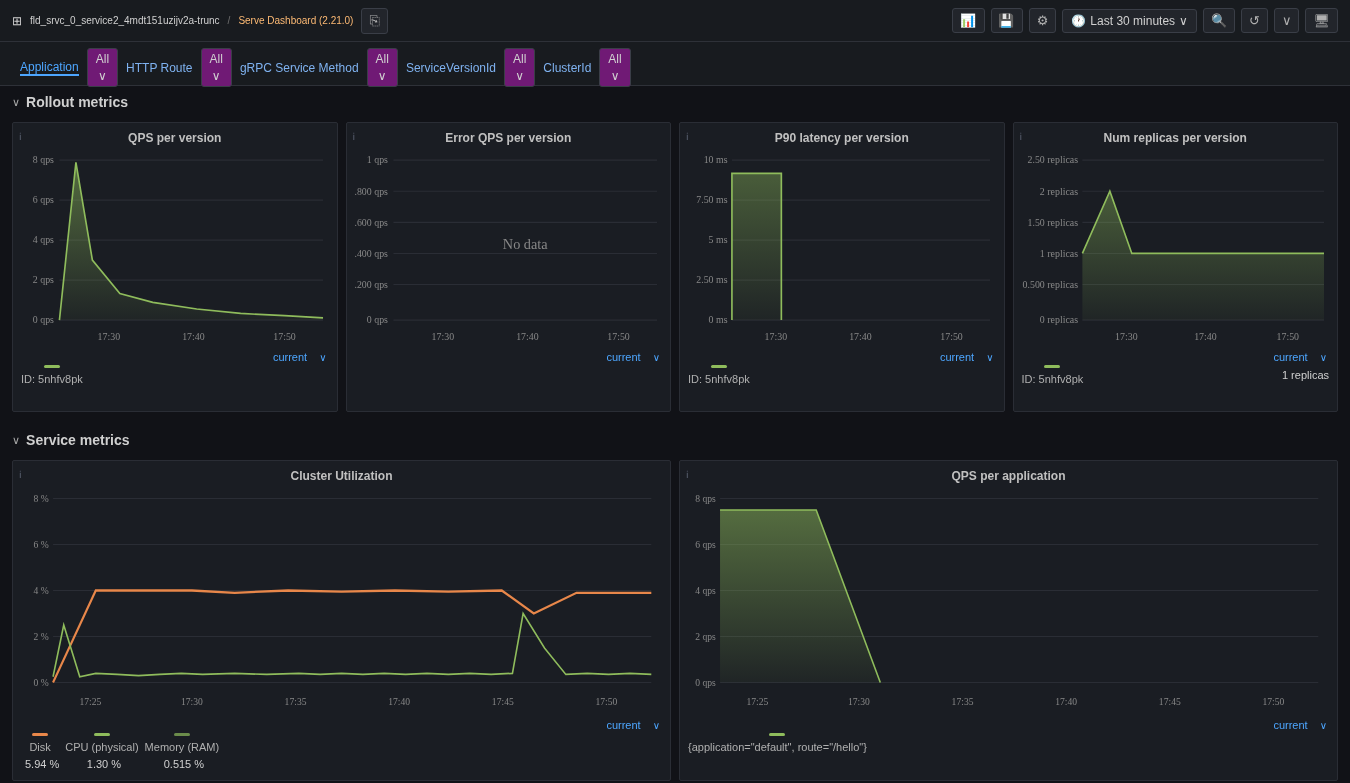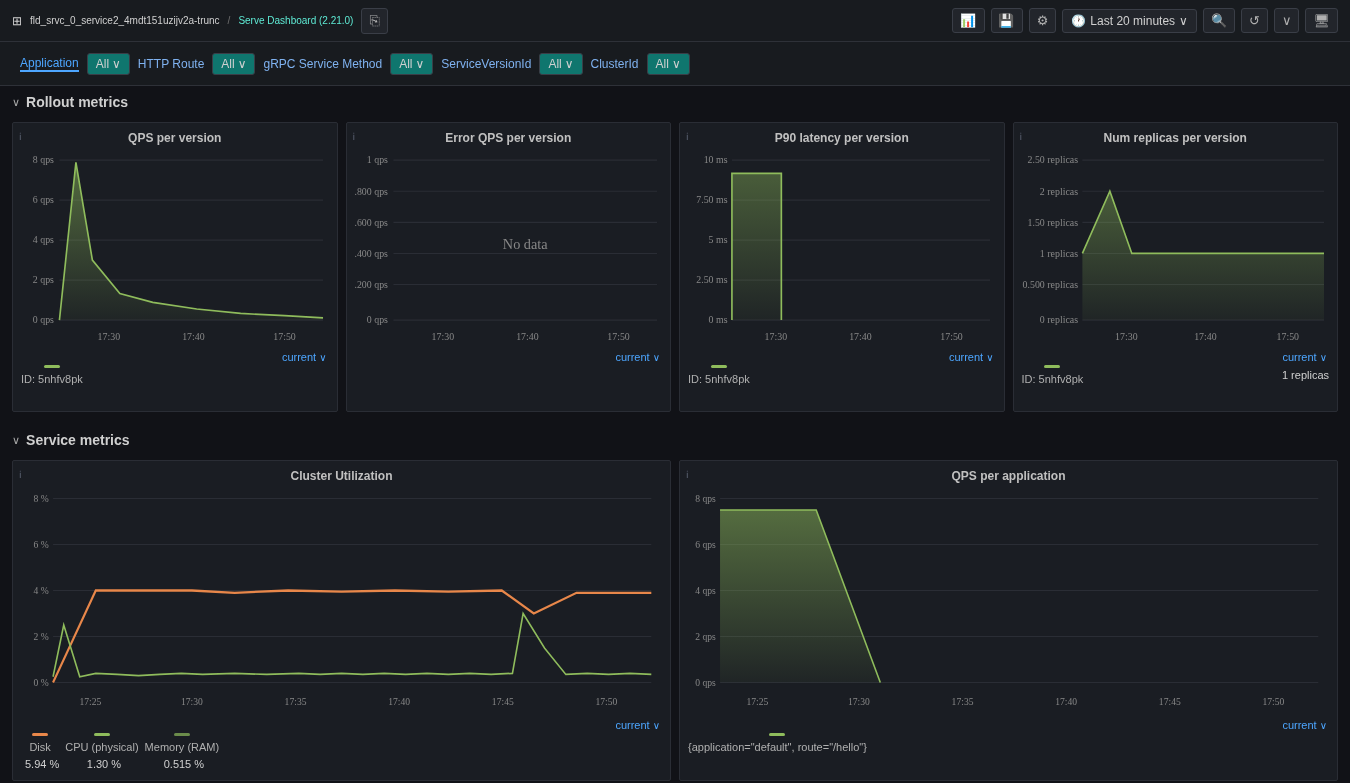--- a/index.html
+++ b/index.html
@@ -6,36 +6,36 @@
     body { background: #111217; color: #d0d0d0; font-family: 'Segoe UI', Arial, sans-serif; font-size: 12px; min-height: 783px; }
 
     
     .topbar {
       display: flex; align-items: center; justify-content: space-between;
       background: #181b1f; border-bottom: 1px solid #2e3138; padding: 0 12px; height: 42px;
     }
     .topbar-left { display: flex; align-items: center; gap: 8px; }
     .topbar-title { font-size: 10px; color: #d0d0d0; display: flex; align-items: center; gap: 8px; }
     .topbar-title .slash { color: #6e6e6e; }
-    .topbar-title .dashboard-name { color: #5eead4; text-align: center; }
+    .topbar-title .dashboard-name { color: #fdba74; text-align: center; }
     .topbar-right { display: flex; align-items: center; gap: 6px; }
     .time-picker { display: flex; align-items: center; gap: 4px; background: #22252b; border: 1px solid #3a3e47; border-radius: 3px; padding: 4px 8px; cursor: pointer; }
     .icon-btn { background: #22252b; border: 1px solid #3a3e47; color: #b0b0b0; border-radius: 3px; padding: 4px 7px; cursor: pointer; font-size: 13px; }
 
     
     .filterbar {
       display: flex; align-items: center; gap: 8px;
       background: #181b1f; border-bottom: 1px solid #2e3138; padding: 6px 20px; height: 44px; flex-wrap: wrap;
     }
     .filter-label { color: #7fb2f0; font-size: 12px; cursor: pointer; }
     .filter-label.active { color: #4da6ff; border-bottom: 2px solid #4da6ff; }
     .filter-dropdown {
       display: flex; align-items: center; gap: 3px;
-      background: #0f766e; border: 1px solid #3a3e47; border-radius: 3px;
-      padding: 3px 8px; cursor: pointer; color: #d0d0d0; font-size: 12px;
+      background: #701a75; border: 1px solid #3a3e47; border-radius: 3px;
+      padding: 3px 8px; cursor: pointer; color: #d0d0d0; font-size: 12px; flex-direction: column;
     }
 
     
     .section-header {
       display: flex; align-items: center; gap: 6px;
       padding: 8px 12px 4px; cursor: pointer; user-select: none;
     }
     .section-header .chevron { color: #aaa; font-size: 11px; }
     .section-header .section-title { font-size: 14px; font-weight: 600; color: #d0d0d0; }
 
@@ -57,21 +57,21 @@
     }
     .chart-card-title { text-align: center; font-size: 12px; font-weight: 700; color: #c0c0c0; margin-bottom: 4px; }
     .chart-info-icon { position: absolute; top: 6px; left: 6px; color: #5a6070; font-size: 10px; }
 
     
     .chart-area { position: relative; width: 100%; height: 200px; font-family: Liberation Serif, serif; }
     .chart-svg { width: 100%; height: 100%; }
 
     
     .current-btn {
-      display: flex; align-items: center; gap: 3px; justify-content: flex-end;
+      display: flex; align-items: center; gap: 12px; justify-content: flex-end;
       color: #4da6ff; font-size: 11px; cursor: pointer; margin-top: 2px; padding-right: 2px;
     }
     .current-btn .chevron-down { font-size: 10px; }
 
     
     .legend { display: flex; align-items: center; gap: 6px; padding: 2px 0; flex-wrap: wrap; }
     .legend-item { display: flex; align-items: center; gap: 5px; font-size: 11px; color: #b0b0b0; flex-direction: column; }
     .legend-dot { width: 16px; height: 3px; border-radius: 2px; display: inline-block; }
     .legend-value { margin-left: 4px; color: #d0d0d0; }
 
@@ -95,21 +95,21 @@
       <span class="dashboard-name">Serve Dashboard (2.21.0)</span>
     </span>
     <button class="icon-btn">⎘</button>
   </div>
   <div class="topbar-right">
     <button class="icon-btn">📊</button>
     <button class="icon-btn">💾</button>
     <button class="icon-btn">⚙</button>
     <div class="time-picker">
       <span>🕐</span>
-      <span>Last 20 minutes</span>
+      <span>Last 30 minutes</span>
       <span>∨</span>
     </div>
     <button class="icon-btn">🔍</button>
     <button class="icon-btn">↺</button>
     <button class="icon-btn">∨</button>
     <button class="icon-btn">🖥</button>
   </div>
 </div>
 
 <div class="filterbar">

